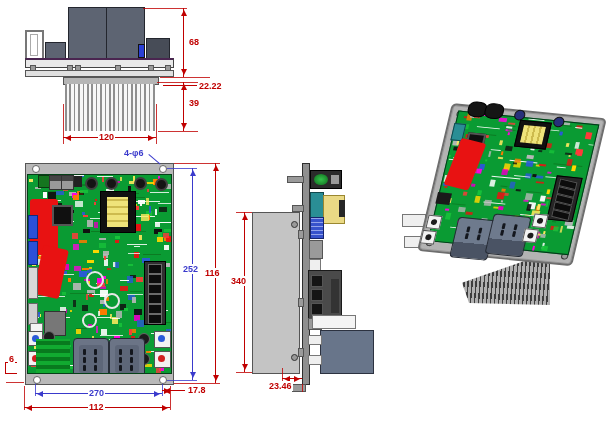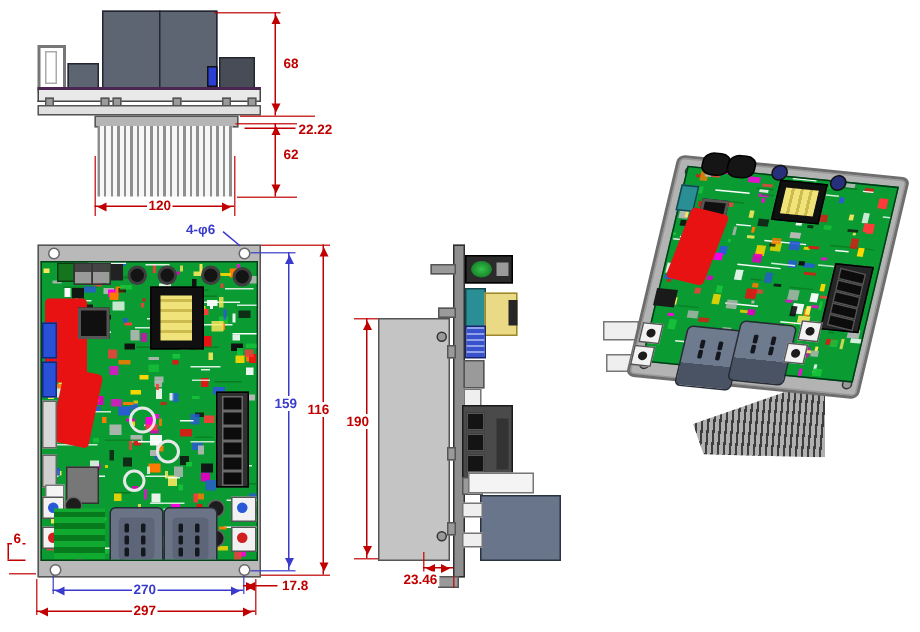--- a/index.html
+++ b/index.html
@@ -93,21 +93,21 @@
     <div class="vf-fins" style="left:55px;top:80px;width:90px;height:47px;"></div>
 
     <div class="hl ext c-red" style="left:133px;top:4px;width:44px;"></div>
     <div class="hl ext c-red" style="left:150px;top:73px;width:50px;"></div>
     <div class="hl ext c-red" style="left:147px;top:78px;width:53px;"></div>
     <div class="vl arr c-red" style="left:173px;top:4px;height:69px;"></div>
     <div class="dlab c-red" style="left:178px;top:33px;">68</div>
     <div class="hl c-red" style="left:153px;top:81px;width:34px;"></div>
     <div class="dlab c-red" style="left:188px;top:77px;">22.22</div>
     <div class="vl arr c-red" style="left:173px;top:78px;height:49px;"></div>
-    <div class="dlab c-red" style="left:178px;top:94px;">62</div>
+    <div class="dlab c-red" style="left:178px;top:94px;">39</div>
     <div class="hl ext c-red" style="left:148px;top:127px;width:40px;"></div>
     <div class="vl ext c-red" style="left:53px;top:100px;height:40px;"></div>
     <div class="vl ext c-red" style="left:146px;top:100px;height:40px;"></div>
     <div class="hl arr c-red" style="left:53px;top:133px;width:93px;"></div>
     <div class="dlab c-red" style="left:88px;top:128px;">120</div>
   </div>
 
   <div class="view" style="left:2px;top:148px;width:222px;height:273px;">
     <div class="vt-plate" style="left:23px;top:15px;width:147px;height:220px;"></div>
     <div class="hole" style="left:30px;top:17px;"></div>
@@ -485,36 +485,36 @@
       </div>
     </div>
 
     <div class="dlab c-blue" style="left:121px;top:0;">4-φ6</div>
     <div class="hl c-blue" style="left:147px;top:6px;width:15px;transform:rotate(40deg);transform-origin:left top;"></div>
     <div class="hl ext c-blue" style="left:165px;top:20px;width:30px;"></div>
     <div class="hl ext c-red" style="left:172px;top:15px;width:46px;"></div>
     <div class="hl ext c-blue" style="left:165px;top:232px;width:30px;"></div>
     <div class="hl ext c-red" style="left:172px;top:235px;width:46px;"></div>
     <div class="vl arr c-blue" style="left:190px;top:20px;height:212px;"></div>
-    <div class="dlab c-blue" style="left:180px;top:116px;">159</div>
+    <div class="dlab c-blue" style="left:180px;top:116px;">252</div>
     <div class="vl arr c-red" style="left:213px;top:15px;height:220px;"></div>
     <div class="dlab c-red" style="left:202px;top:120px;">116</div>
     <div class="dlab c-red" style="left:6px;top:206px;">6</div>
     <div class="hl c-red" style="left:3px;top:214px;width:12px;"></div>
     <div class="hl c-red" style="left:3px;top:225px;width:12px;"></div>
     <div class="vl c-red" style="left:3px;top:214px;height:11px;"></div>
     <div class="hl ext c-red" style="left:4px;top:234px;width:18px;"></div>
     <div class="vl ext c-blue" style="left:33px;top:235px;height:13px;"></div>
     <div class="vl ext c-blue" style="left:160px;top:235px;height:13px;"></div>
     <div class="vl ext c-red" style="left:22px;top:238px;height:24px;"></div>
     <div class="vl ext c-red" style="left:168px;top:238px;height:24px;"></div>
     <div class="hl arr c-blue" style="left:33px;top:245px;width:127px;"></div>
     <div class="dlab c-blue" style="left:86px;top:240px;">270</div>
     <div class="hl arr c-red" style="left:22px;top:259px;width:146px;"></div>
-    <div class="dlab c-red" style="left:86px;top:254px;">297</div>
+    <div class="dlab c-red" style="left:86px;top:254px;">112</div>
     <div class="hl arr c-red" style="left:160px;top:242px;width:10px;"></div>
     <div class="hl c-red" style="left:170px;top:242px;width:13px;"></div>
     <div class="dlab c-red" style="left:185px;top:237px;">17.8</div>
   </div>
 
   <div class="view" style="left:228px;top:148px;width:152px;height:262px;">
     <div class="vs-plate" style="left:24px;top:64px;width:46px;height:160px;"></div>
     <div class="mscrew" style="left:63px;top:73px;"></div>
     <div class="mscrew" style="left:63px;top:206px;"></div>
     <div class="vs-board" style="left:74px;top:15px;width:6px;height:220px;"></div>
@@ -542,21 +542,21 @@
     </div>
     <div class="gpart" style="left:80px;top:170px;width:12px;height:10px;"></div>
     <div class="wpart" style="left:84px;top:167px;width:42px;height:12px;background:#f4f4f4;"></div>
     <div class="abs" style="left:92px;top:182px;width:52px;height:42px;background:#68758a;border:1px solid #2c3240;"></div>
     <div class="wpart" style="left:80px;top:187px;width:12px;height:8px;"></div>
     <div class="wpart" style="left:80px;top:207px;width:12px;height:8px;"></div>
 
     <div class="hl ext c-red" style="left:8px;top:64px;width:16px;"></div>
     <div class="hl ext c-red" style="left:8px;top:224px;width:16px;"></div>
     <div class="vl arr c-red" style="left:16px;top:64px;height:160px;"></div>
-    <div class="dlab c-red" style="left:2px;top:128px;">190</div>
+    <div class="dlab c-red" style="left:2px;top:128px;">340</div>
     <div class="vl ext c-red" style="left:54px;top:220px;height:14px;"></div>
     <div class="vl ext c-red" style="left:74px;top:236px;height:8px;"></div>
     <div class="hl arr c-red" style="left:54px;top:230px;width:20px;"></div>
     <div class="dlab c-red" style="left:40px;top:233px;">23.46</div>
   </div>
 
   <div class="view" style="left:396px;top:64px;width:217px;height:305px;">
     <div class="iso-fins" style="left:66px;top:188px;width:88px;height:53px;"></div>
     <div class="wpart" style="left:6px;top:150px;width:22px;height:11px;z-index:1;"></div>
     <div class="wpart" style="left:8px;top:172px;width:20px;height:10px;z-index:1;"></div>

